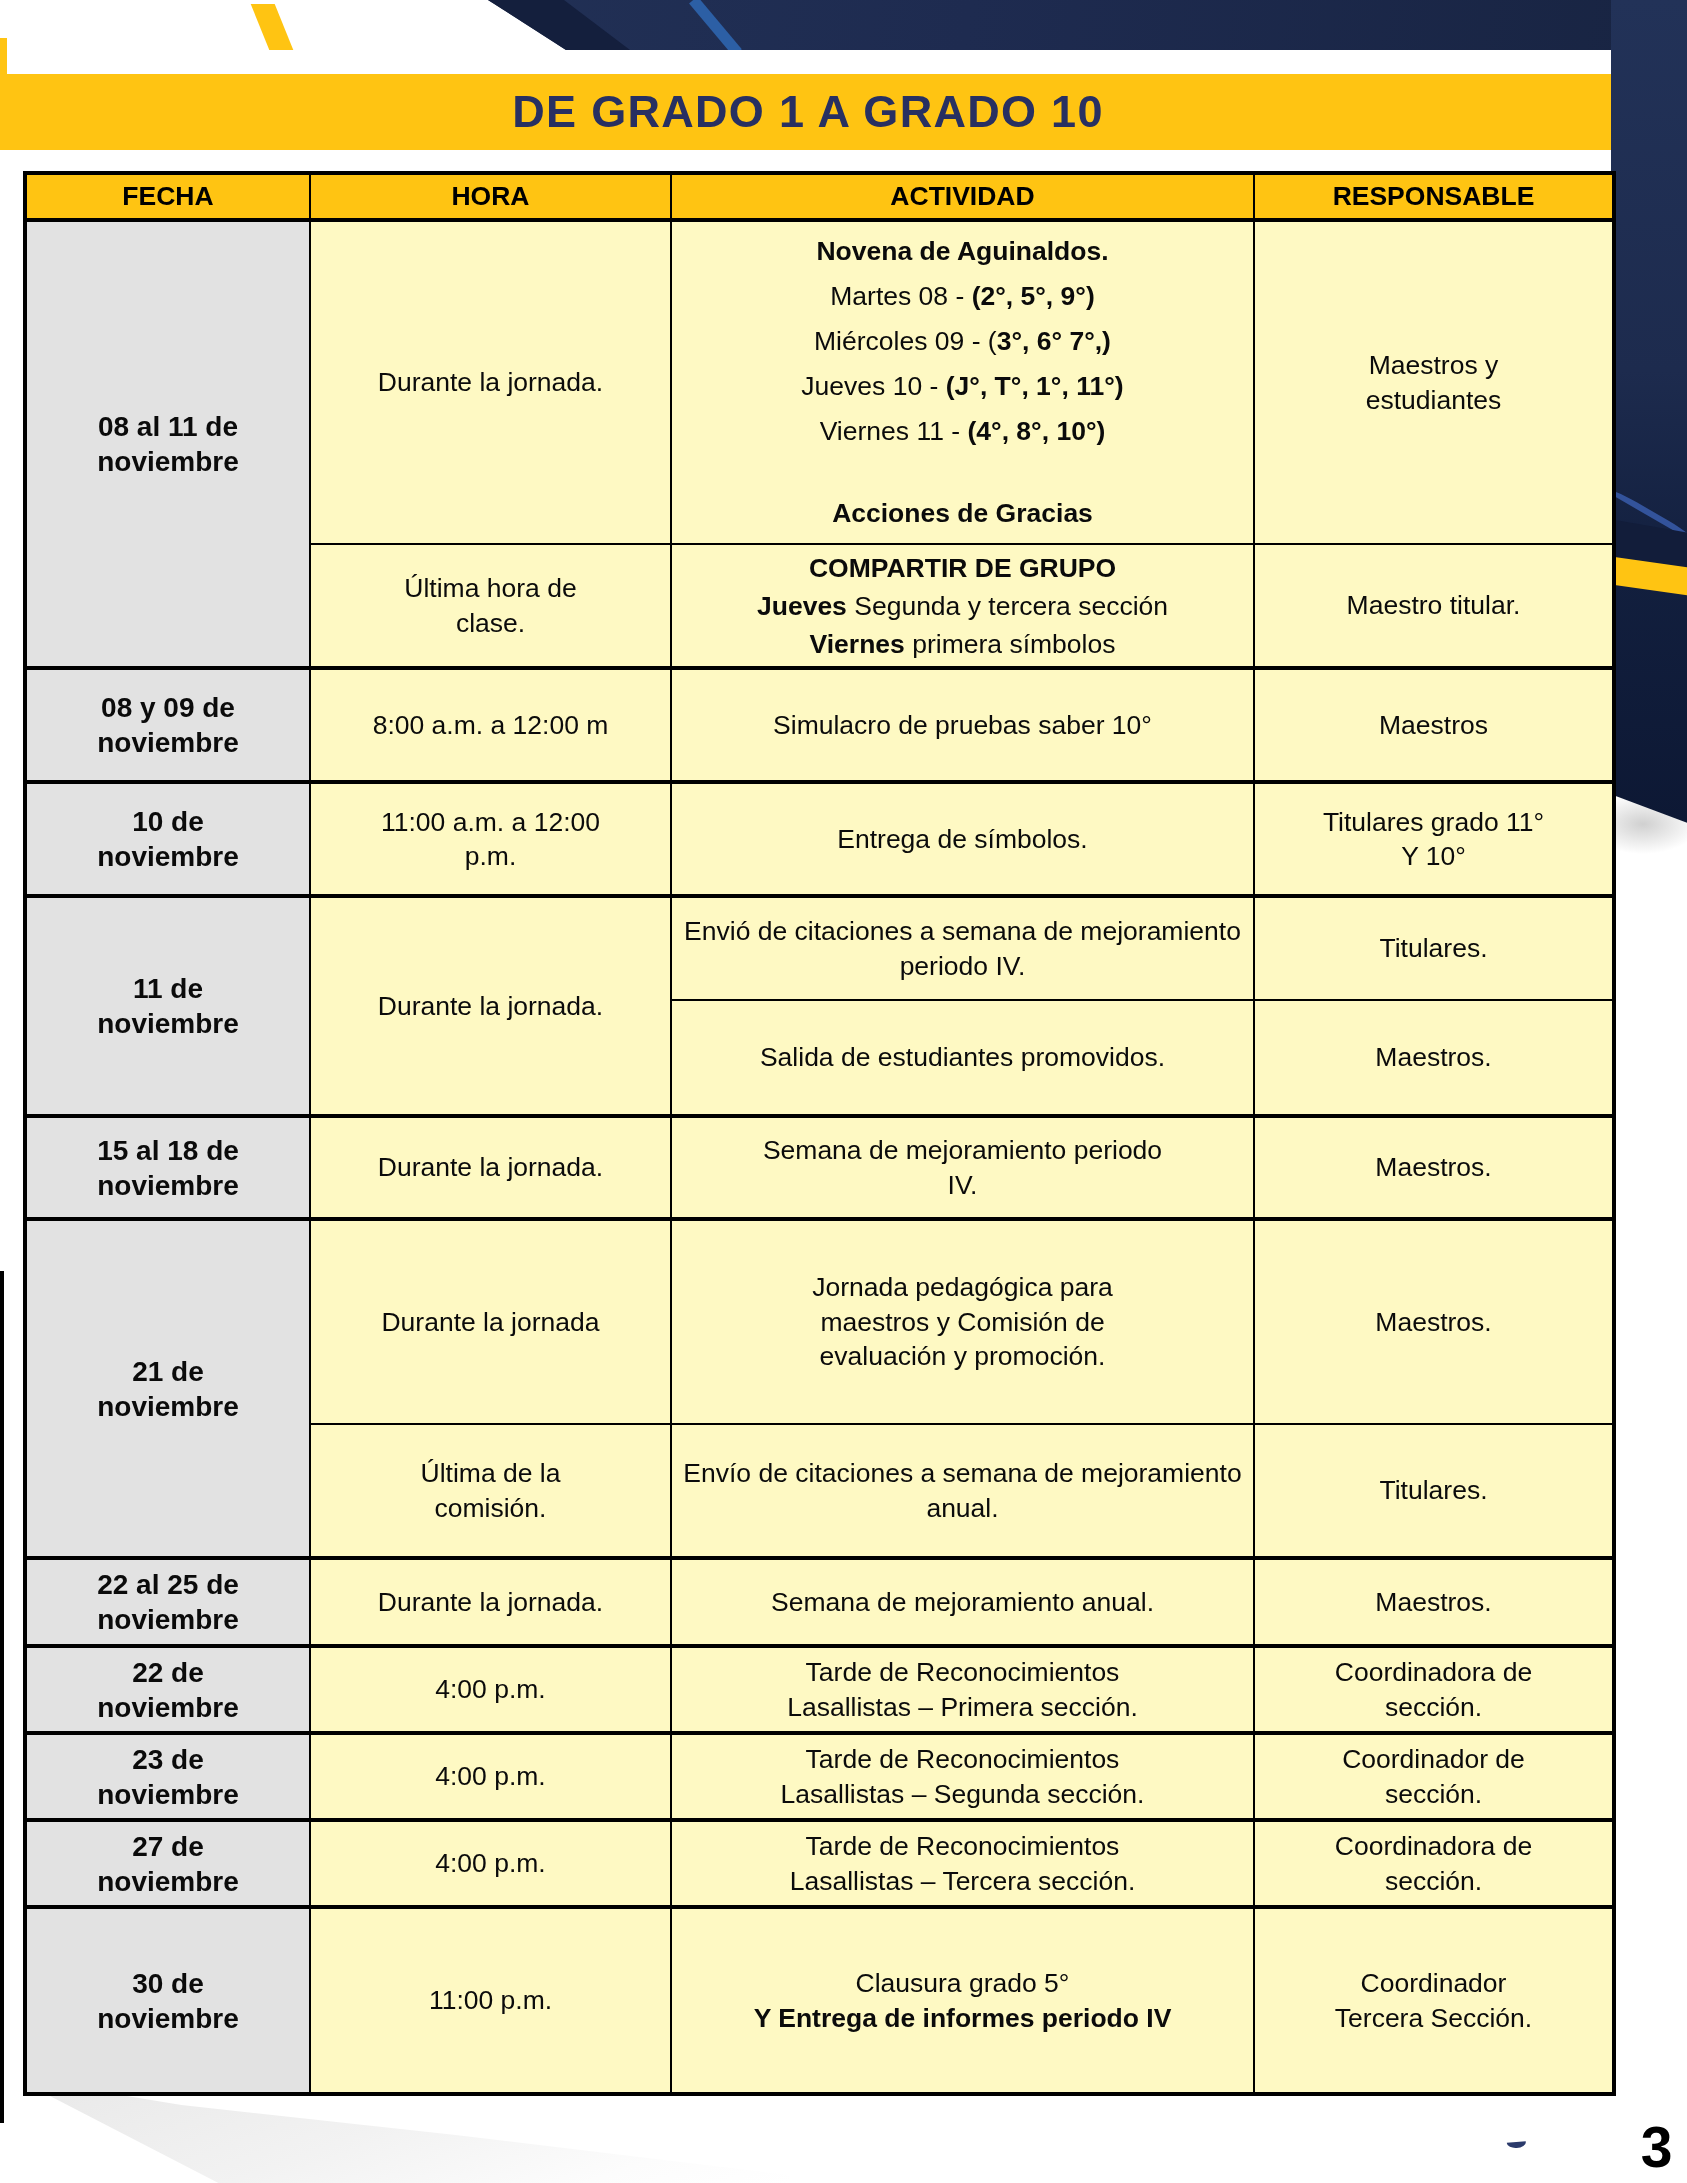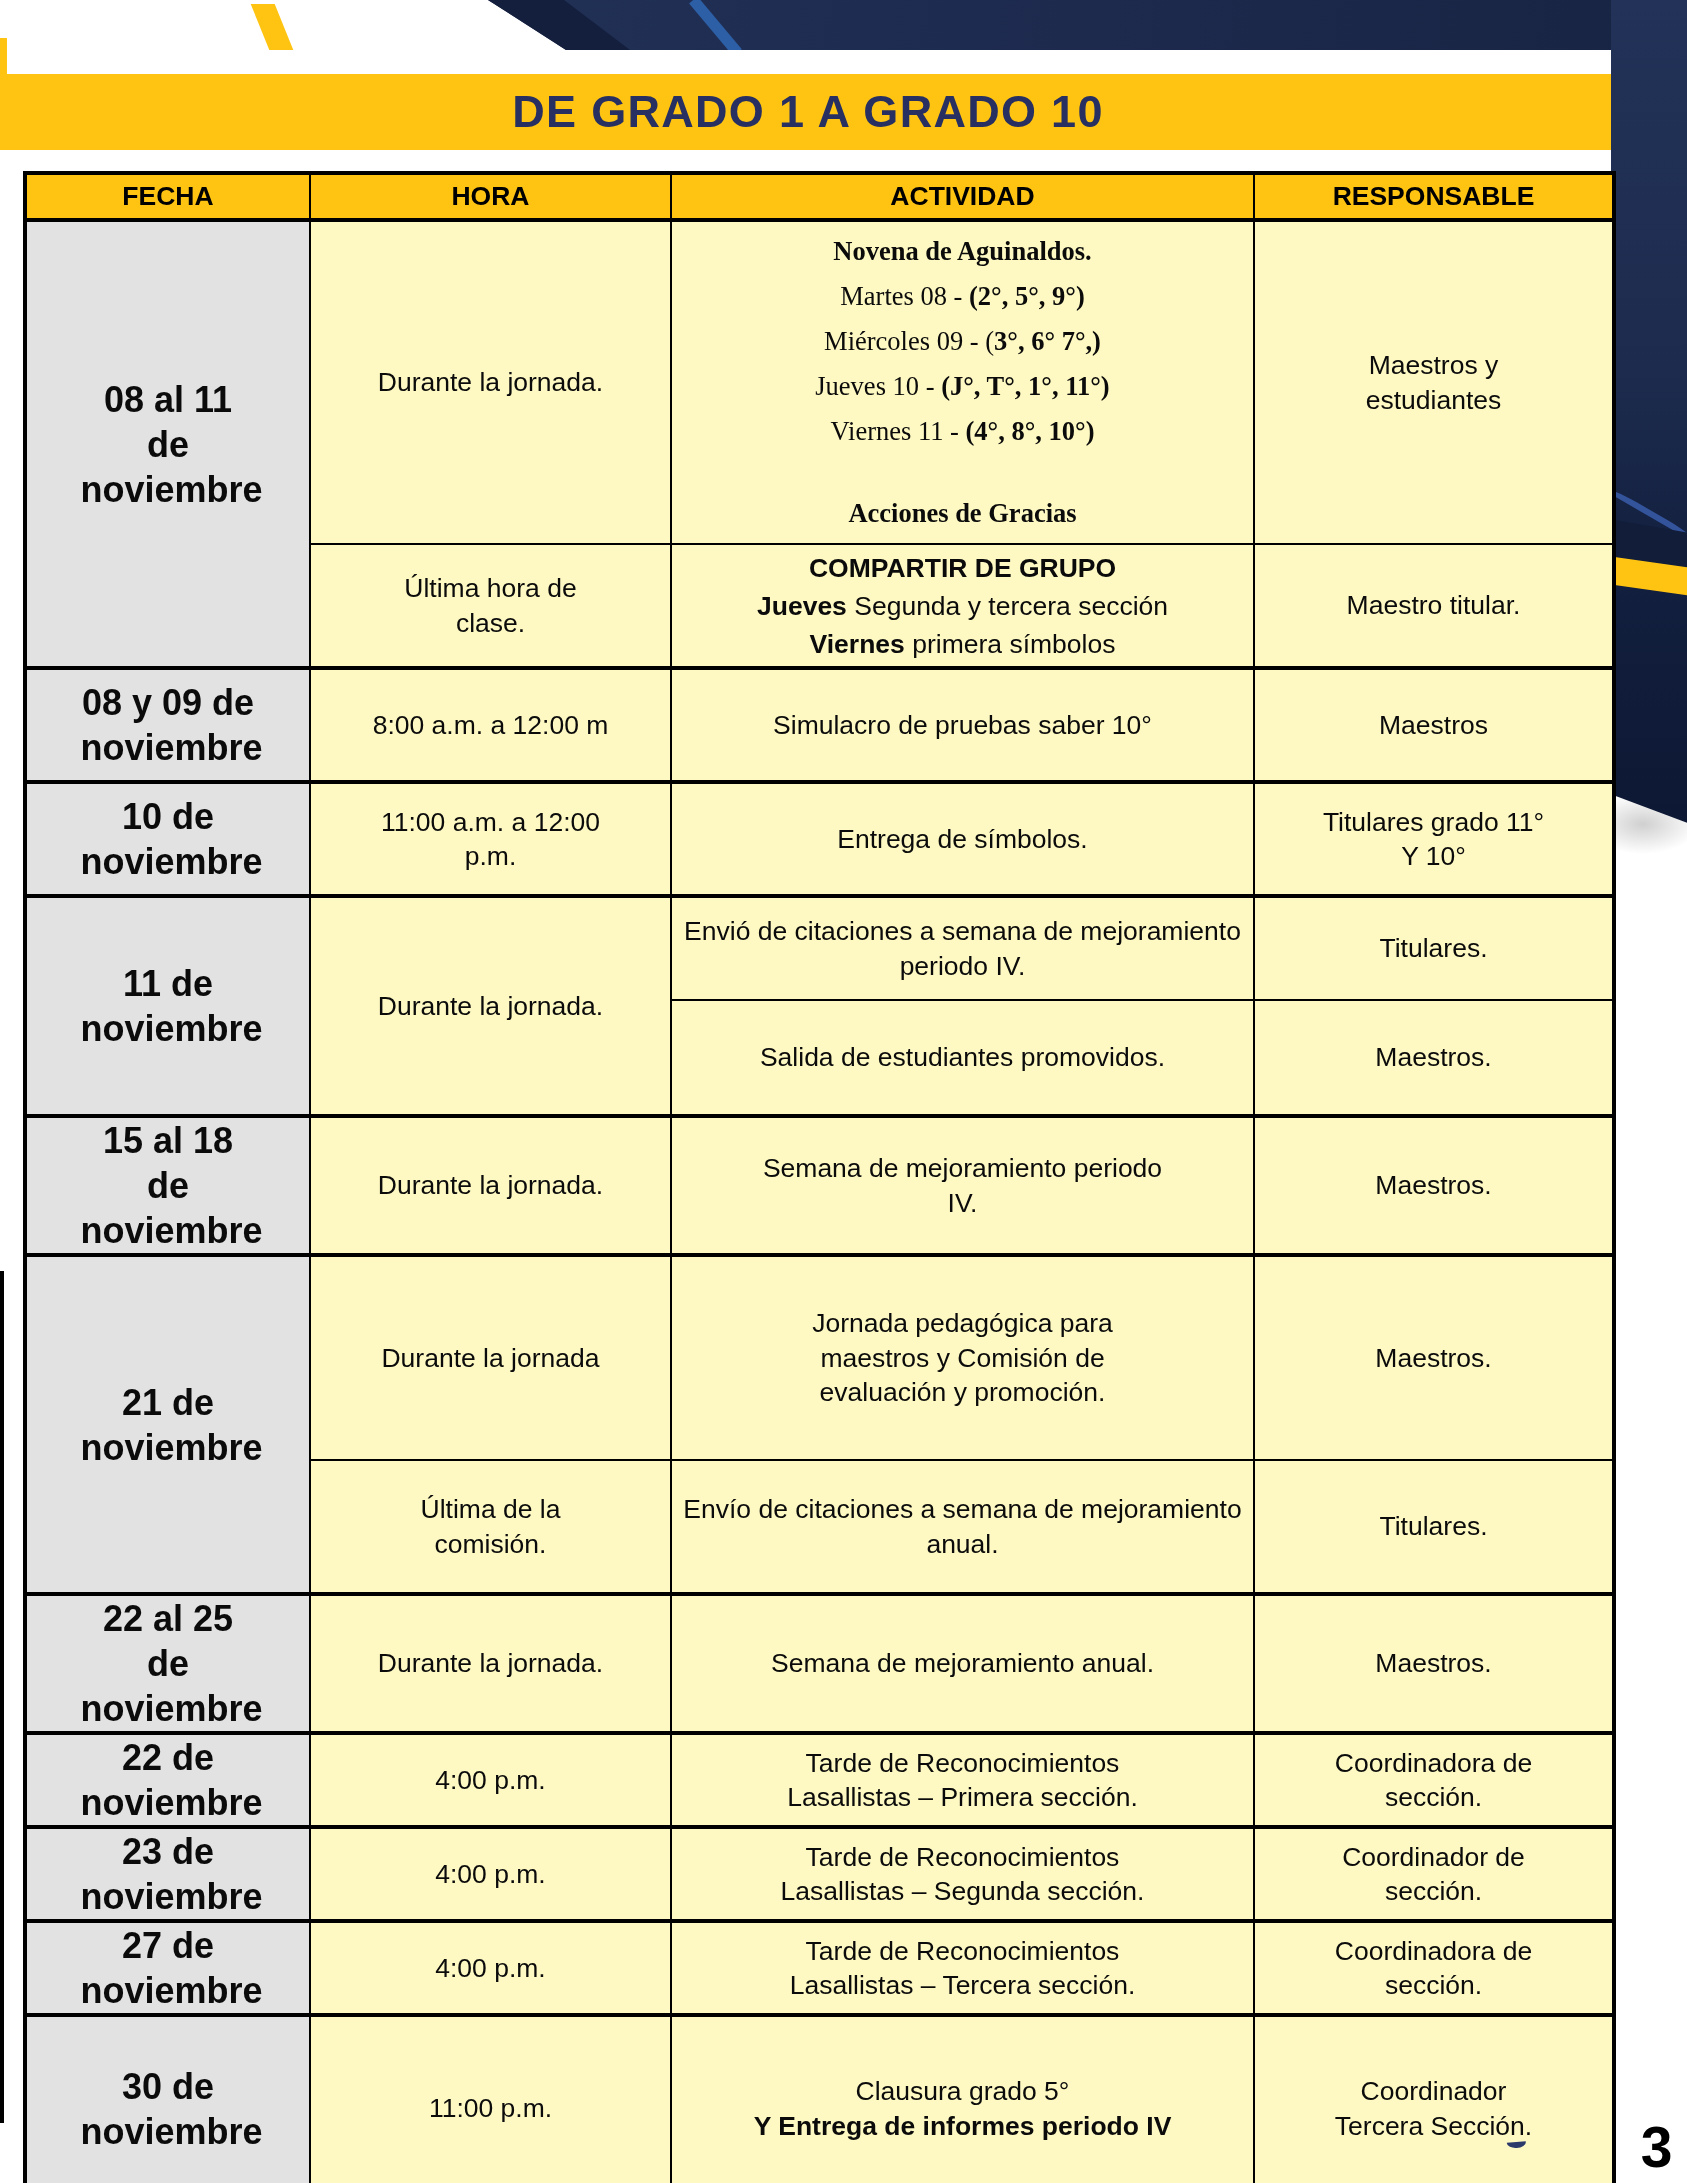--- a/index.html
+++ b/index.html
@@ -77,21 +77,21 @@
   table.cal{
     position:absolute;left:23px;top:171px;width:1589px;
     border-collapse:collapse;table-layout:fixed;z-index:2;background:#fef9c3;
     border:4px solid #000;
   }
   .cal th,.cal td{
     border:2px solid #000;text-align:center;vertical-align:middle;
     font-size:26.5px;line-height:1.3;color:#0b0b0b;padding:0 9.3px;
   }
   .cal th{background:#ffc412;font-weight:bold;height:43px;font-size:26.5px;color:#000;}
-  .cal td.fecha{background:#e2e2e2;font-weight:bold;font-size:36px;line-height:1.25;}
+  .cal td.fecha{background:#e2e2e2;font-weight:bold;font-size:28px;line-height:1.25;}
   tr.maj>th, tr.maj>td{border-top-width:4px;}
   
   tr.rh-hdr  {height:43px;}
   tr.rh-r1a  {height:324px;}
   tr.rh-r1b  {height:124px;}
   tr.rh-r2   {height:114px;}
   tr.rh-r3   {height:114px;}
   tr.rh-r4a  {height:104px;}
   tr.rh-r4b  {height:116px;}
   tr.rh-r5   {height:103px;}
@@ -104,21 +104,21 @@
   tr.rh-r11  {height:187px;}
   
   .w264{max-width:175px;margin:0 auto;}
   .w340{max-width:225px;margin:0 auto;}
   .w400{max-width:265px;margin:0 auto;}
   .w330{max-width:218px;margin:0 auto;}
   .w480{max-width:317px;margin:16px auto;text-align:center;}
   .w620{max-width:410px;margin:0 auto;}
   .w640{max-width:423px;margin:0 auto;}
   .b{font-weight:bold;}
-  .novena div{line-height:45px;font-family:Liberation Serif, serif;}
+  .novena div{line-height:45px;}
   .novena .sp{height:37px;}
   .compartir div{line-height:38px;}
   
   .page-number{
     position:absolute;right:14.6px;top:2114px;font-size:57px;font-weight:bold;color:#000;z-index:2;
   }
   .dash-mark{
     position:absolute;left:1507px;top:2142px;width:18.5px;height:6px;background:#2b3a6b;
     border-radius:0 0 10.6px 10.6px/0 0 6px 6px;transform:rotate(-4deg);z-index:2;
   }

